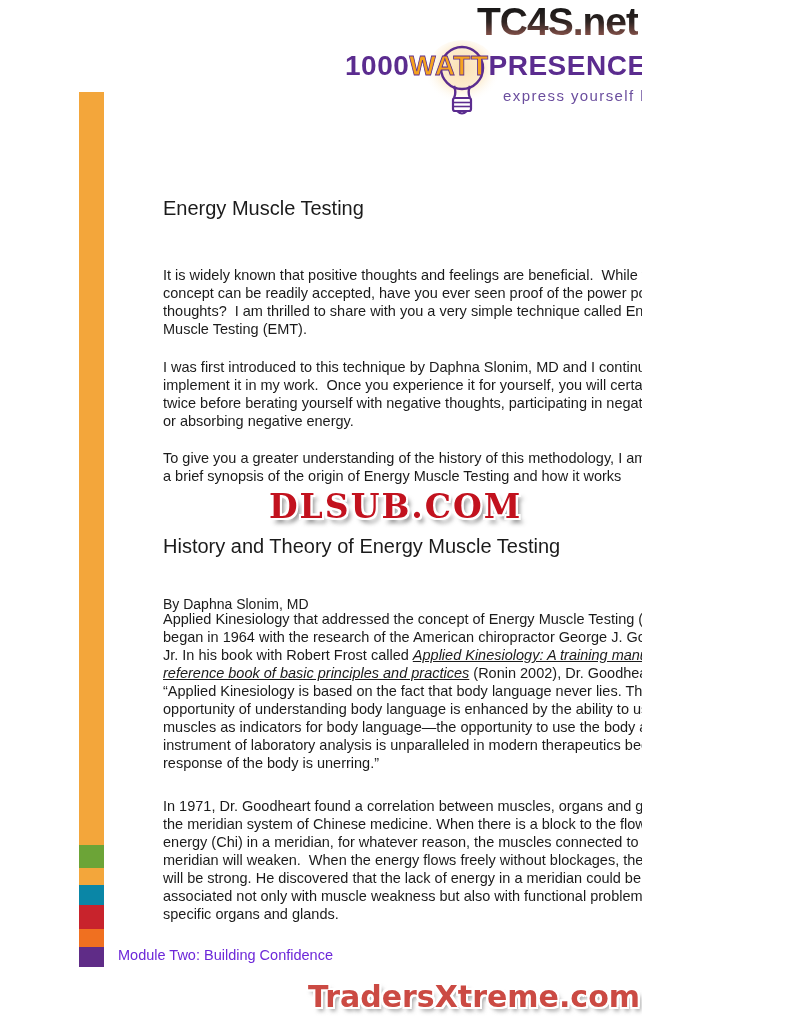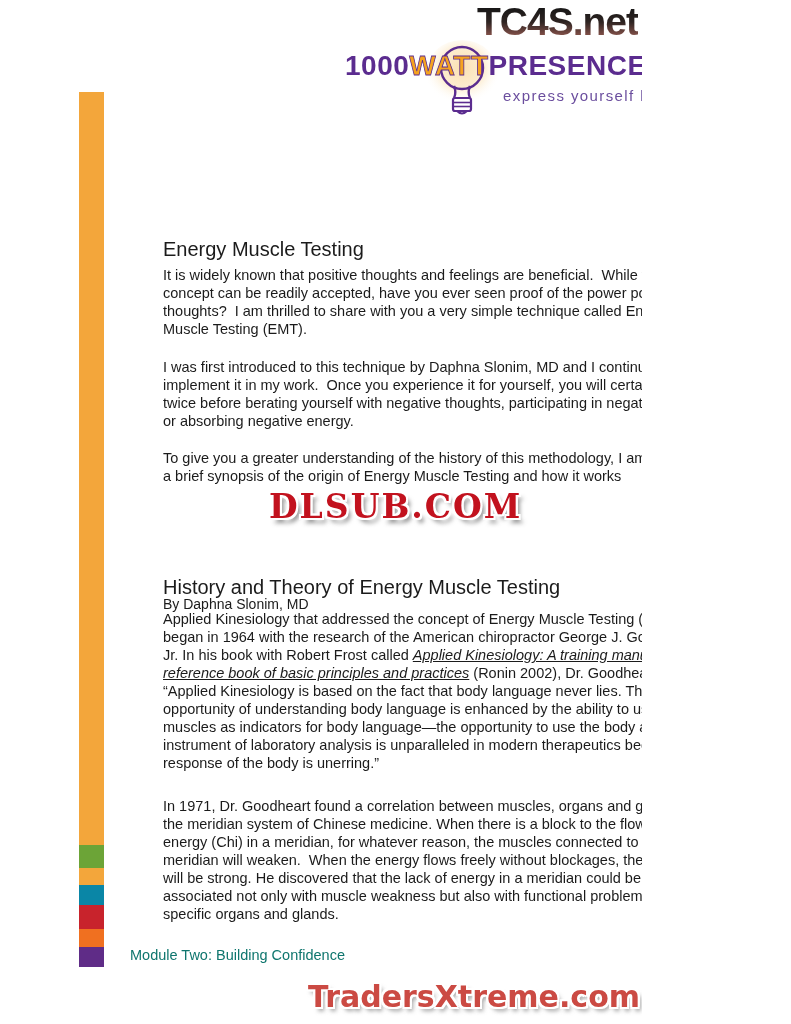--- a/index.html
+++ b/index.html
@@ -48,21 +48,20 @@
   
   .sidebar {
     position: absolute; left: 79px; top: 92px; width: 25px; height: 875px;
     display: flex; flex-direction: column;
   }
   .sidebar .main-seg { flex: 1 1 auto; }
   .abs { position: absolute; }
   h1.doc-title, h2.section-title {
     font-weight: normal; font-size: 20px; color: #1b1b1b;
     font-family: "Liberation Sans", sans-serif;
-    margin-top: 41px;
   }
   .para {
     font-size: 14.5px; line-height: 18px; width: 548px;
     white-space: pre-wrap; color: #1b1b1b;
   }
   .byline { font-size: 14px; color: #1b1b1b; }
   .book-title { font-style: italic; text-decoration: underline; }
 
   
   .dlsub {
@@ -71,21 +70,21 @@
     font-weight: bold; font-size: 33px; letter-spacing: 2px;
     color: #c2121e;
     text-shadow:
       -2px -2px 0 #fff, 2px -2px 0 #fff, -2px 2px 0 #fff, 2px 2px 0 #fff,
       -2px 0 0 #fff, 2px 0 0 #fff, 0 -2px 0 #fff, 0 2px 0 #fff,
       4px 5px 4px rgba(60,60,60,0.55);
     margin-left: 21px;
   }
 
   
-  .module-label { position: absolute; left: 118px; top: 947px; font-size: 14.5px; color: #0f766e; margin-left: 12px; }
+  .module-label { position: absolute; left: 118px; top: 947px; font-size: 14.5px; color: #6d28d9; }
   .traders {
     position: absolute; right: 2px; top: 979px; z-index: 5;
     font-family: "DejaVu Sans", sans-serif;
     font-weight: bold; font-size: 30px; letter-spacing: 0px;
     color: #cb4a43;
     text-shadow:
       -2px -2px 0 #fff, 2px -2px 0 #fff, -2px 2px 0 #fff, 2px 2px 0 #fff,
       -2px 0 0 #fff, 2px 0 0 #fff, 0 -2px 0 #fff, 0 2px 0 #fff,
       3px 4px 4px rgba(90,90,90,0.6);
   }

